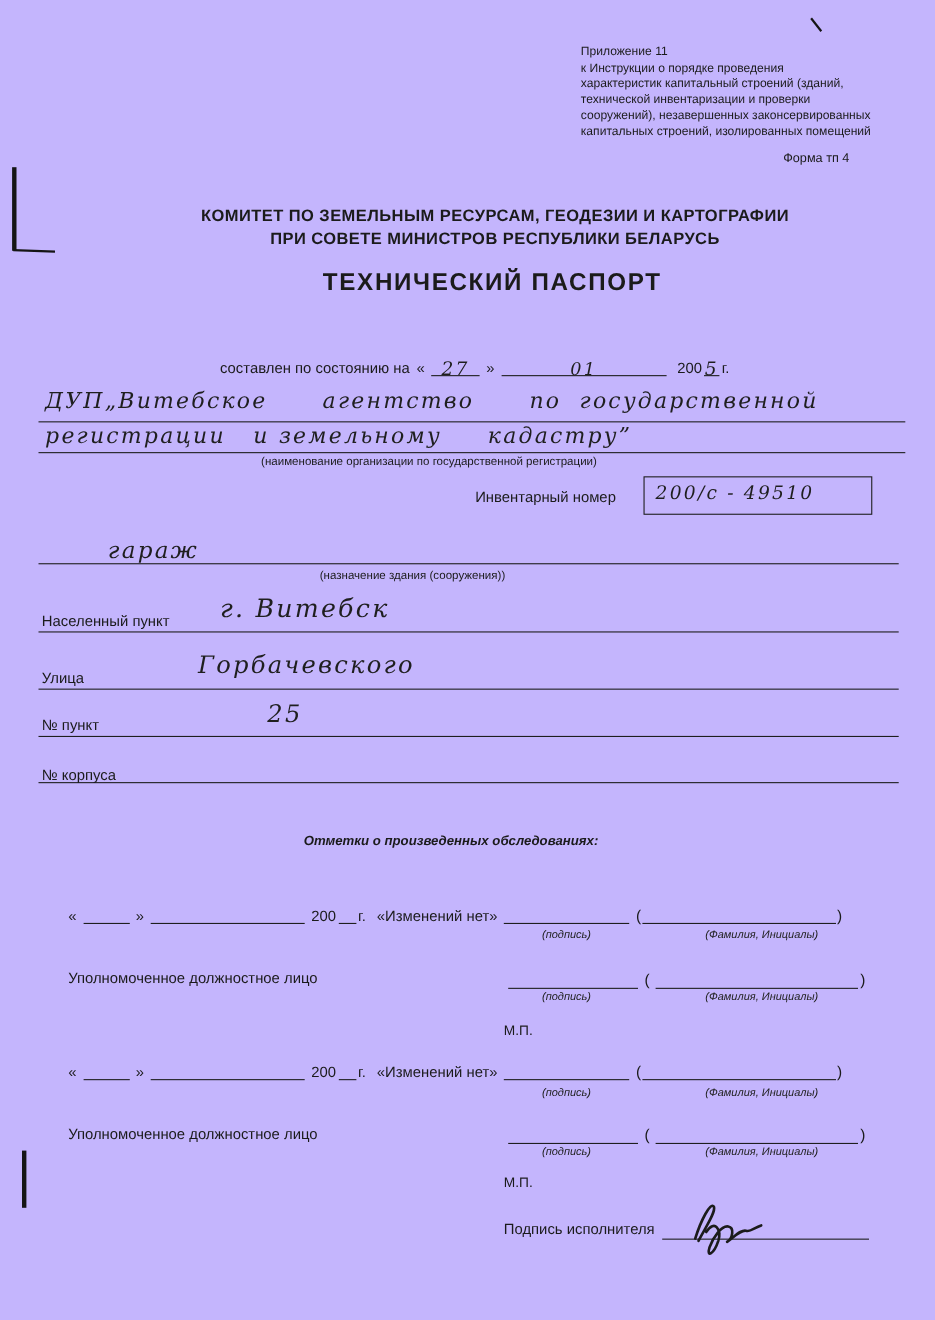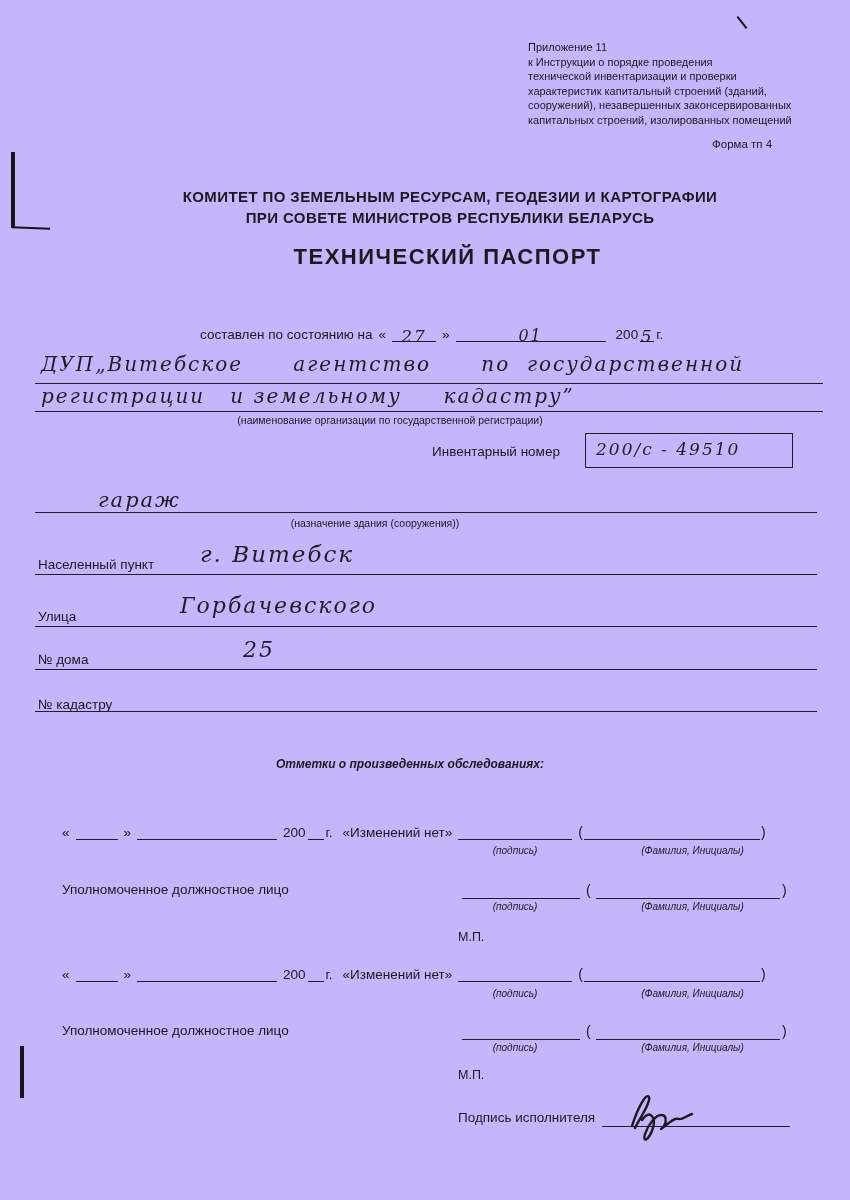--- a/index.html
+++ b/index.html
@@ -31,22 +31,22 @@
 <div class="page">
 
   <div class="artifact" style="left:11px;top:152px;width:4px;height:76px;"></div>
   <div class="artifact" style="left:12px;top:227px;width:38px;height:2px;transform:rotate(2deg);"></div>
   <div class="artifact" style="left:20px;top:1046px;width:4px;height:52px;"></div>
   <div class="artifact" style="left:741px;top:15px;width:2px;height:15px;transform:rotate(-38deg);"></div>
 
   <div class="abs small" style="left:528px;top:40px;width:305px;">
     <div>Приложение 11</div>
     <div>к Инструкции о порядке проведения</div>
+    <div>характеристик капитальный строений (зданий,</div>
     <div>технической инвентаризации и проверки</div>
-    <div>характеристик капитальный строений (зданий,</div>
     <div>сооружений), незавершенных законсервированных</div>
     <div>капитальных строений, изолированных помещений</div>
   </div>
 
   <div class="abs" style="left:712px;top:138px;font-size:11.5px;">Форма тп 4</div>
 
   <div class="abs center bold" style="left:70px;top:186px;width:760px;font-size:15px;letter-spacing:0.4px;line-height:21px;">
     <div>КОМИТЕТ ПО ЗЕМЕЛЬНЫМ РЕСУРСАМ, ГЕОДЕЗИИ И КАРТОГРАФИИ</div>
     <div>ПРИ СОВЕТЕ МИНИСТРОВ РЕСПУБЛИКИ БЕЛАРУСЬ</div>
   </div>
@@ -82,25 +82,25 @@
   <div class="abs center" style="left:35px;top:517px;width:680px;font-size:10.5px;">(назначение здания (сооружения))</div>
 
   <div class="abs label" style="left:38px;top:557px;">Населенный пункт</div>
   <div class="abs hw" style="left:170px;top:541px;font-size:23px;margin-left:30px;">г. Витебск</div>
   <div class="abs rule" style="left:35px;top:559px;width:782px;height:15px;"></div>
 
   <div class="abs label" style="left:38px;top:609px;">Улица</div>
   <div class="abs hw" style="left:180px;top:593px;font-size:22px;">Горбачевского</div>
   <div class="abs rule" style="left:35px;top:611px;width:782px;height:15px;"></div>
 
-  <div class="abs label" style="left:38px;top:652px;">№ дома</div>
+  <div class="abs label" style="left:38px;top:652px;">№ пункт</div>
   <div class="abs hw" style="left:243px;top:637px;font-size:22px;">25</div>
   <div class="abs rule" style="left:35px;top:654px;width:782px;height:15px;"></div>
 
-  <div class="abs label" style="left:38px;top:697px;">№ кадастру</div>
+  <div class="abs label" style="left:38px;top:697px;">№ корпуса</div>
   <div class="abs rule" style="left:35px;top:697px;width:782px;height:14px;"></div>
 
   <div class="abs center bold" style="left:35px;top:757px;width:750px;font-size:12px;font-style:italic;">Отметки о произведенных обследованиях:</div>
 
   <div class="abs row-flex" style="left:62px;top:824px;">
     <span>«</span>
     <span class="blank" style="width:42px;"></span>
     <span>»</span>
     <span class="blank" style="width:140px;"></span>
     <span>200</span>

